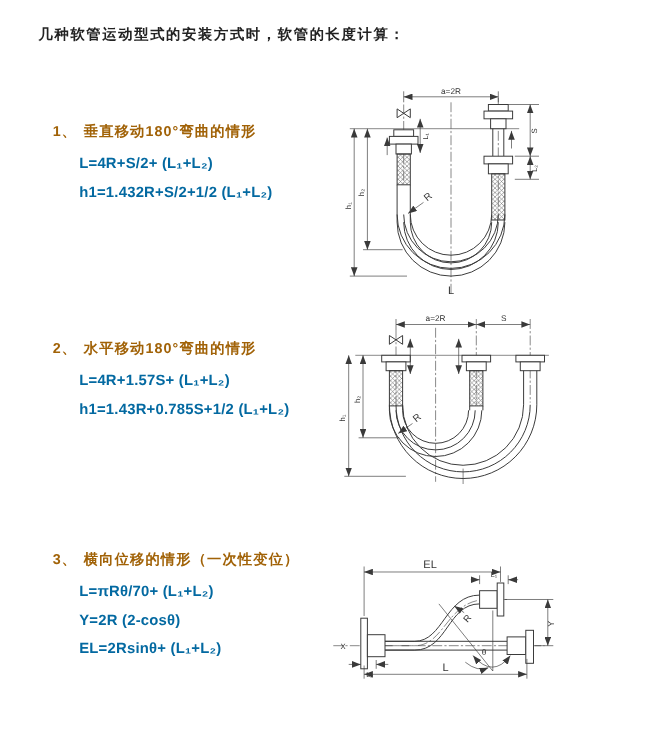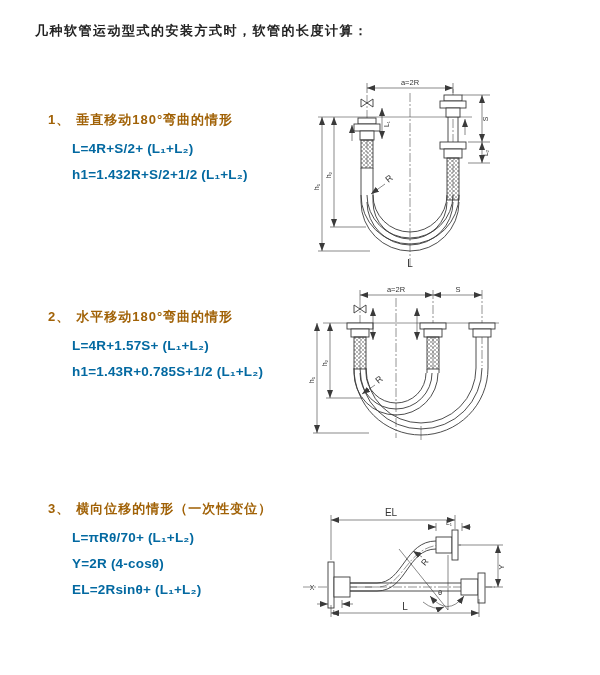--- a/index.html
+++ b/index.html
@@ -236,21 +236,21 @@
     <line x1="72" y1="107" x2="59" y2="116" stroke-width="0.6" marker-end="url(#ah2)"></line>
   </g>
   <text x="78" y="104" font-size="9" text-anchor="middle" transform="rotate(-40 78 104)">R</text>
 </svg>
 
 <div class="sec-text" id="sec3-text">
   <div class="sec-heading">
     <span class="sec-num">3、</span><span>横向位移的情形（一次性变位）</span>
   </div>
   <div class="formula">L=πRθ/70+ (L₁+L₂)</div>
-  <div class="formula">Y=2R (4-cosθ)</div>
+  <div class="formula">Y=2R (2-cosθ)</div>
   <div class="formula">EL=2Rsinθ+ (L₁+L₂)</div>
 </div>
 
 <svg class="diagram" id="diagram3" width="305" height="145" viewBox="0 0 305 145">
   <defs>
     <marker id="ah3" viewBox="0 0 8 6" refX="8" refY="3" markerWidth="8" markerHeight="6" markerUnits="userSpaceOnUse" orient="auto-start-reverse">
       <path d="M0,0 L8,3 L0,6 z" fill="#3a3a3a"></path>
     </marker>
   </defs>
 

